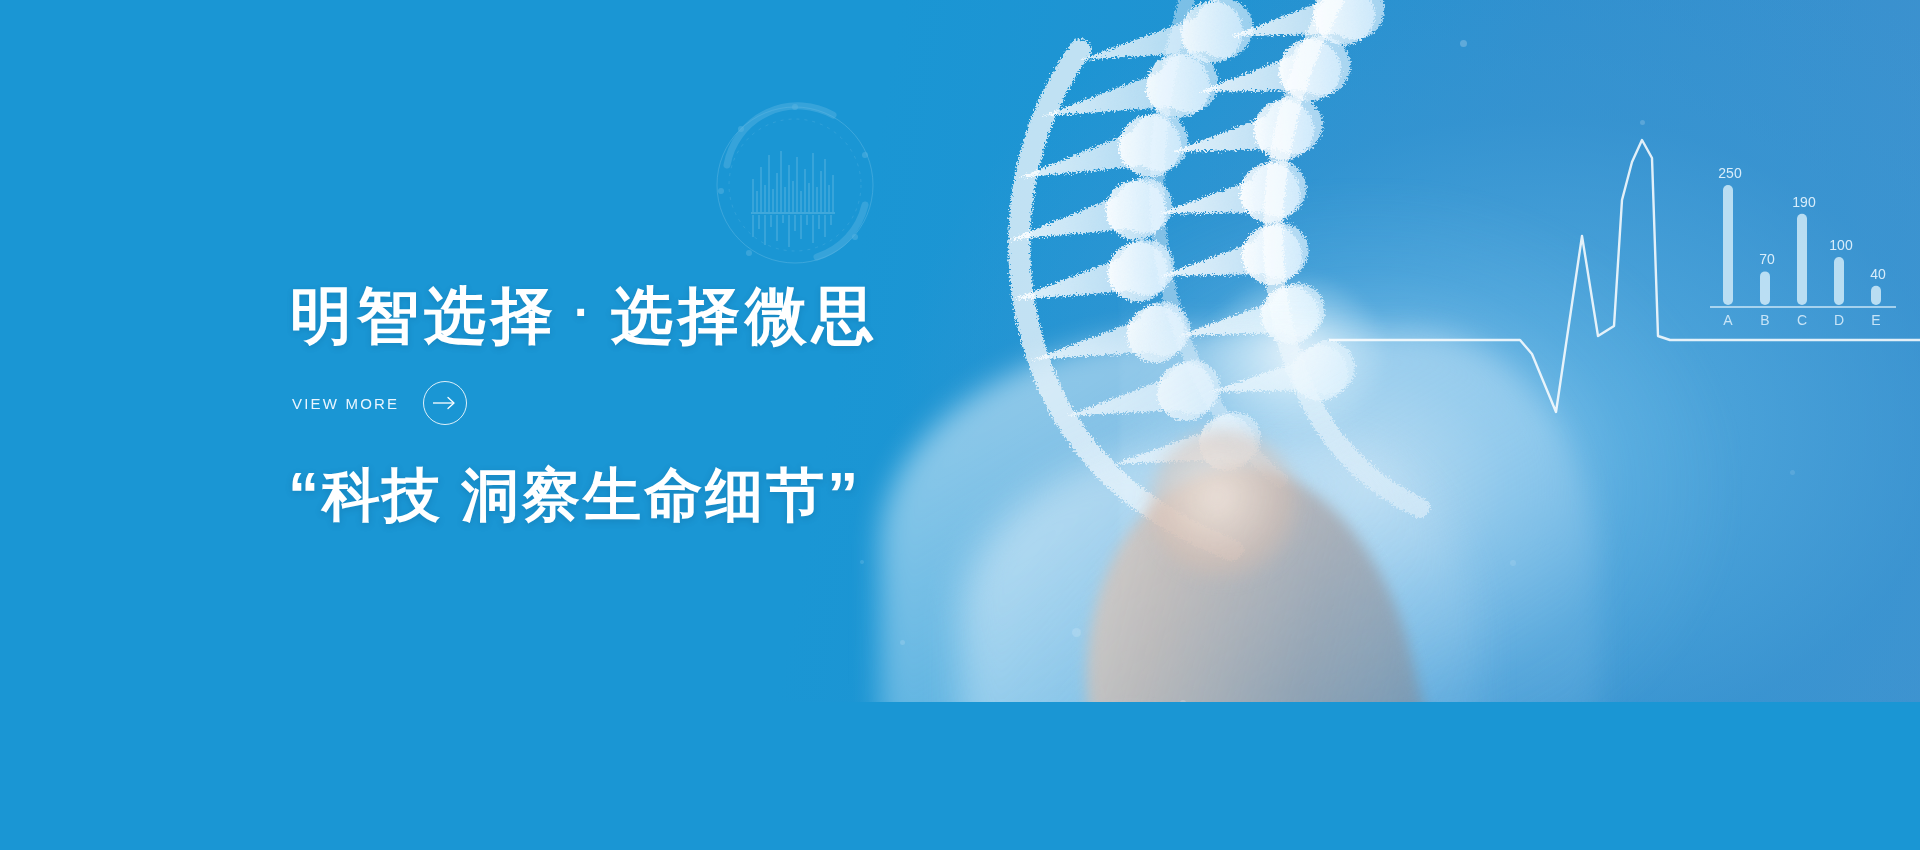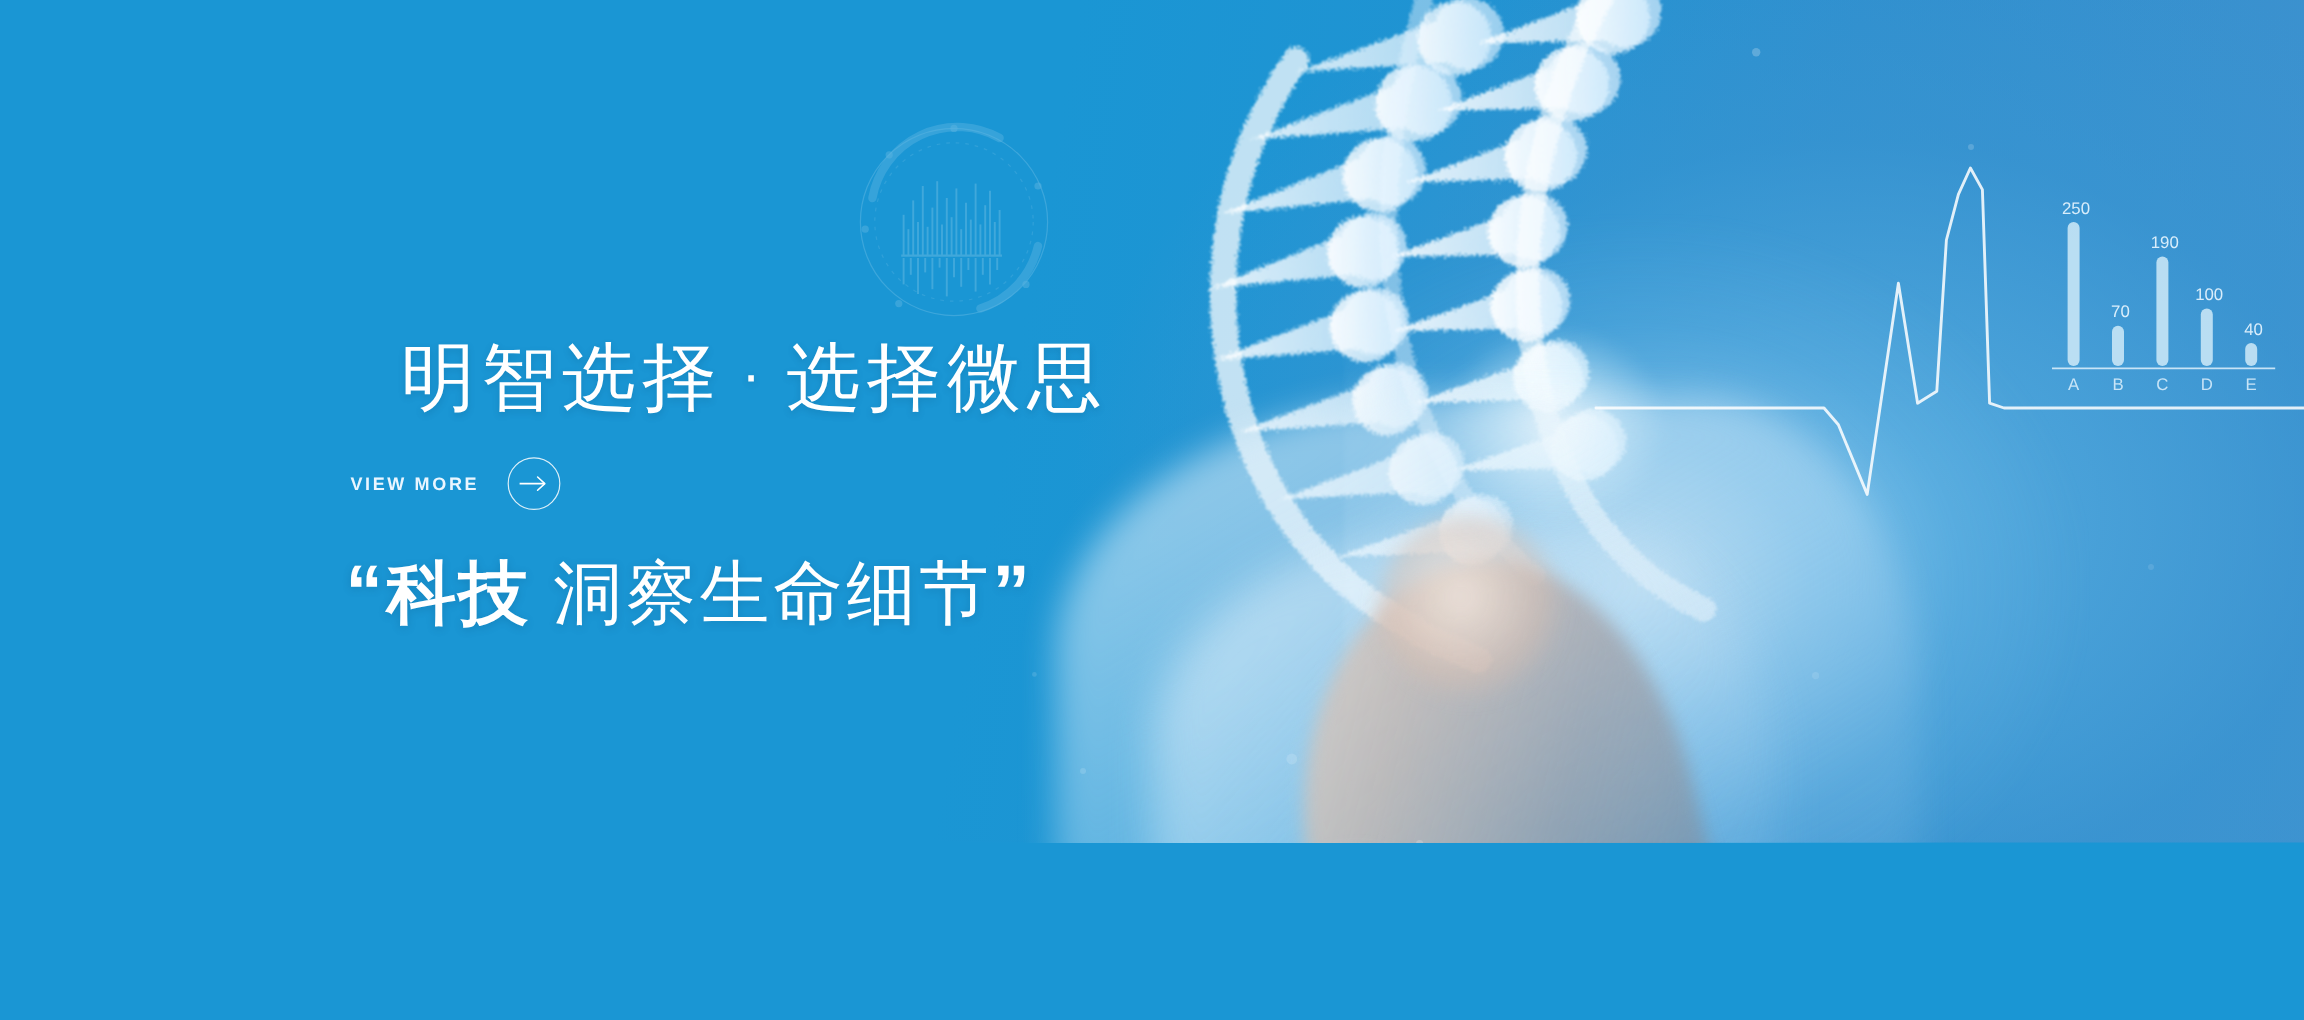--- a/index.html
+++ b/index.html
@@ -108,60 +108,59 @@
     letter-spacing:1px;
     text-shadow:0 1px 3px rgba(10,70,110,0.18);
     white-space:nowrap;
   }
   .subtitle .l2 { display:block; }
 
   .headline {
     position:absolute; top:275px; left:0;
     color:#ffffff;
     font-size:62px;
-    font-weight:400;
+    font-weight:700;
     letter-spacing:5px;
     line-height:76px;
     white-space:nowrap;
     text-shadow:0 2px 6px rgba(10,70,110,0.20);
-    margin-left:44px;
   }
   .headline .sep { padding:0 16px; font-size:48px; vertical-align:8px; }
 
   .viewmore {
     position:absolute; top:381px; left:2px;
     display:flex; align-items:center; gap:24px;
     cursor:pointer;
   }
   .viewmore-label {
     color:#eaf6ff;
     font-size:15px;
     letter-spacing:2.2px;
-    font-weight:700;
+    font-weight:400;
   }
   .viewmore-circle {
     width:44px; height:44px; border-radius:50%;
     border:1px solid rgba(255,255,255,0.85);
     display:flex; align-items:center; justify-content:center;
   }
   .viewmore-circle svg { display:block; }
 
   .quote {
     position:absolute; top:452px; left:-2px;
     color:#ffffff;
     font-size:58px;
     line-height:84px;
     letter-spacing:3px;
     white-space:nowrap;
     font-weight:300;
     text-shadow:0 2px 7px rgba(10,70,110,0.22);
   }
   .quote .mark { font-weight:700; font-size:62px; }
   .quote .strong { font-weight:700; letter-spacing:2px;font-family:Liberation Mono, monospace; }
-  .quote .light { font-weight:400;margin-top:40px; }
+  .quote .light { font-weight:700;margin-top:40px; }
 </style>
 </head>
 <body>
 
 <div class="banner">
 
   <div class="bg-art">
 
     <div class="bloom"></div>
 

